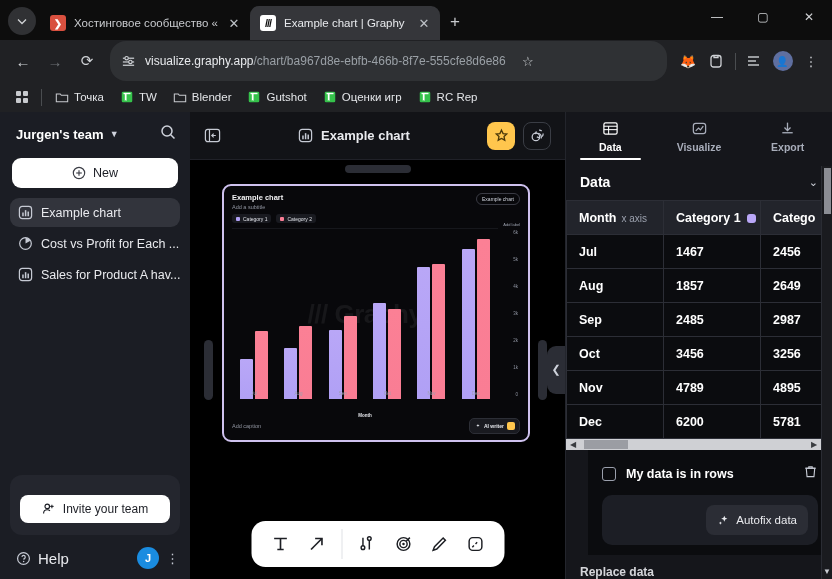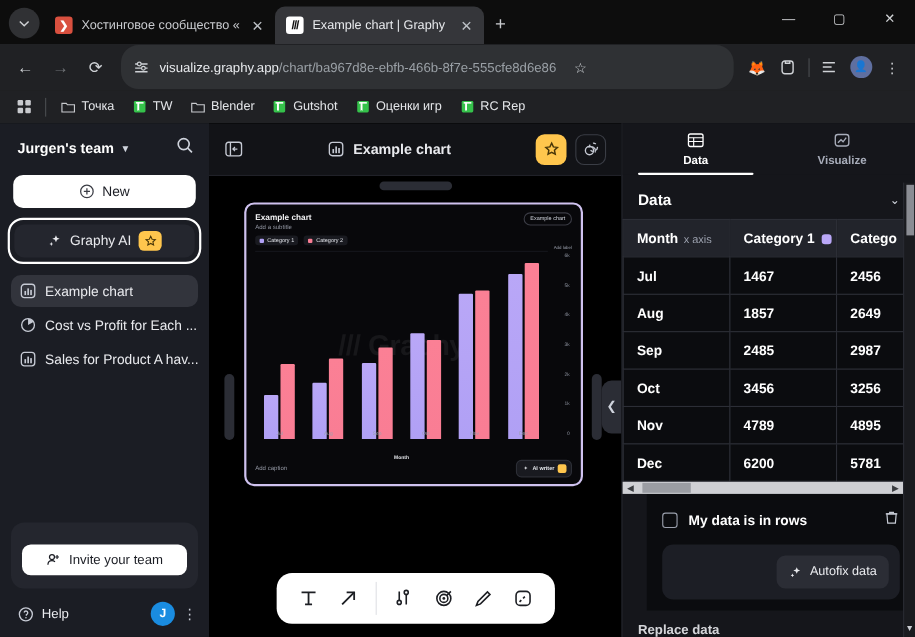--- a/index.html
+++ b/index.html
@@ -101,21 +101,21 @@
     margin: auto 10px 8px 10px; background:#24262e; border-radius: 12px; padding: 11px 10px 12px 10px; text-align:center;
   }
   .promo-title { font-size: 12px; font-weight:bold; color:#fff; }
   .promo-btn {
     margin-top: 9px; height: 28px; background:#fff; border-radius: 8px;
     display:flex; align-items:center; justify-content:center; gap:7px;
     font-size: 12px; color:#1b1d24; font-weight:500;
   }
   .promo-note { margin-top: 9px; font-size: 10.5px; color:#d2d5dd; font-weight:600; line-height:1.3; }
   .sb-foot { display:flex; align-items:center; padding: 4px 14px 10px 16px; gap:7px; }
-  .sb-help { font-size: 12px; color:#e9eaee; font-weight:500; }
+  .sb-help { font-size: 15px; color:#e9eaee; font-weight:500; }
   .avatar { margin-left:auto; width:22px; height:22px; border-radius:50%; background:#1a8ce0; color:#fff; font-size:11px; display:flex; align-items:center; justify-content:center; font-weight:600;}
   .kebab { color:#c6cad4; font-size: 13px; letter-spacing:0; width:10px; text-align:center;}
 
   
   .canvas { flex:1; background:#000; position:relative; overflow:hidden; }
   .cv-top { height: 48px; display:flex; align-items:center; padding: 0 14px; background:#121317; border-bottom: 1px solid #202128;}
   .cv-collapse { color:#c6cad4; display:flex; }
   .cv-title { margin: 0 auto; display:flex; align-items:center; gap:8px; font-size: 13px; color:#e9eaee; font-weight:600; }
   .cv-actions { display:flex; gap:8px; align-items:center; }
   .act-star { width:28px; height:28px; border-radius:8px; background:#ffc64d; display:flex; align-items:center; justify-content:center;}
@@ -357,34 +357,20 @@
 
       <div class="btn-new">
         <svg width="14" height="14" viewBox="0 0 16 16">
             <circle cx="8" cy="8" r="6.5" fill="none" stroke="#3b3d45" stroke-width="1.3"></circle>
             <line x1="8" y1="4.8" x2="8" y2="11.2" stroke="#3b3d45" stroke-width="1.3"></line>
             <line x1="4.8" y1="8" x2="11.2" y2="8" stroke="#3b3d45" stroke-width="1.3"></line>
           </svg>
         <span>New</span>
       </div>
 
-      <div class="btn-ai-wrap">
-        <div class="btn-ai">
-          <svg width="14" height="14" viewBox="0 0 16 16">
-              <path d="M9 2 l1.1 2.6 L12.8 5.7 l-2.7 1.1 L9 9.4 L7.9 6.8 5.2 5.7 7.9 4.6 z" fill="#e9eaee"></path>
-              <path d="M4.2 9.2 l.6 1.4 1.4.6 -1.4.6 -.6 1.4 -.6-1.4 -1.4-.6 1.4-.6 z" fill="#e9eaee"></path>
-            </svg>
-          <span>Graphy AI</span>
-          <span class="star-badge">
-            <svg width="12" height="12" viewBox="0 0 16 16">
-                <path d="M8 2.3 l1.7 3.6 3.9.5 -2.9 2.7 .8 3.9 L8 11.1 4.5 13 5.3 9.1 2.4 6.4 6.3 5.9 z" fill="none" stroke="#4a3708" stroke-width="1.3"></path>
-              </svg>
-          </span>
-        </div>
-      </div>
 
       <div class="sb-list">
         <div class="sb-item sel">
           <span class="sb-ico">
               <svg width="15" height="15" viewBox="0 0 16 16">
                 <rect x="1.5" y="1.5" width="13" height="13" rx="3" fill="none" stroke="#c6cad4" stroke-width="1.3"></rect>
                 <rect x="4.5" y="8" width="1.6" height="4" fill="#c6cad4"></rect>
                 <rect x="7.3" y="5.5" width="1.6" height="6.5" fill="#c6cad4"></rect>
                 <rect x="10.1" y="7" width="1.6" height="5" fill="#c6cad4"></rect>
               </svg>
@@ -620,20 +606,30 @@
           <span class="rtab-lbl">Data</span>
         </div>
         <div class="rtab">
           <span class="rtab-ico">
               <svg width="17" height="17" viewBox="0 0 18 18">
                 <rect x="2.5" y="3.5" width="13" height="11" rx="2.5" fill="none" stroke="currentColor" stroke-width="1.3"></rect>
                 <path d="M5 11.5 l3-3 2 2 3-4" fill="none" stroke="currentColor" stroke-width="1.3"></path>
               </svg>
             </span>
           <span class="rtab-lbl">Visualize</span>
+        </div>
+        <div class="rtab">
+          <span class="rtab-ico">
+              <svg width="17" height="17" viewBox="0 0 18 18">
+                <line x1="9" y1="2.8" x2="9" y2="11" stroke="currentColor" stroke-width="1.4"></line>
+                <path d="M5.8 8 L9 11.3 12.2 8" fill="none" stroke="currentColor" stroke-width="1.4"></path>
+                <path d="M3.5 13.5 h11" stroke="currentColor" stroke-width="1.4"></path>
+              </svg>
+            </span>
+          <span class="rtab-lbl">Export</span>
         </div>
       </div>
 
       <div class="sect-head">
         <span class="sect-title">Data</span>
         <span class="sect-chev">⌄</span>
       </div>
 
       <div class="tbl-wrap">
         <table class="tbl">

